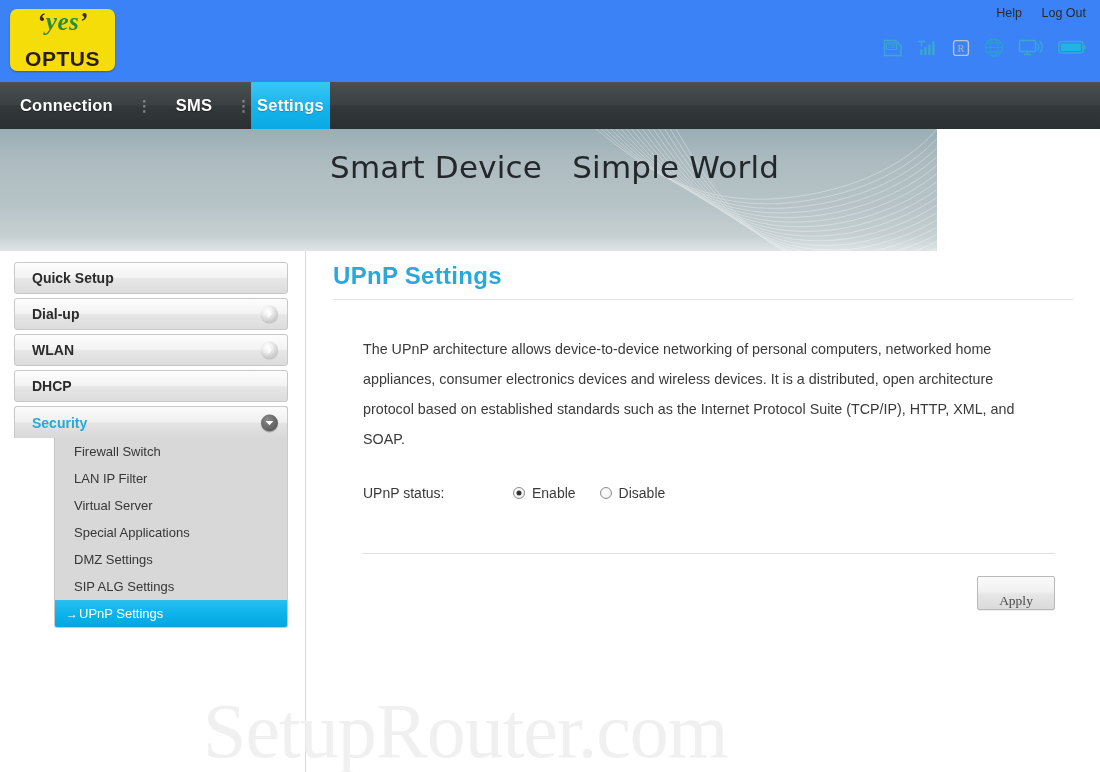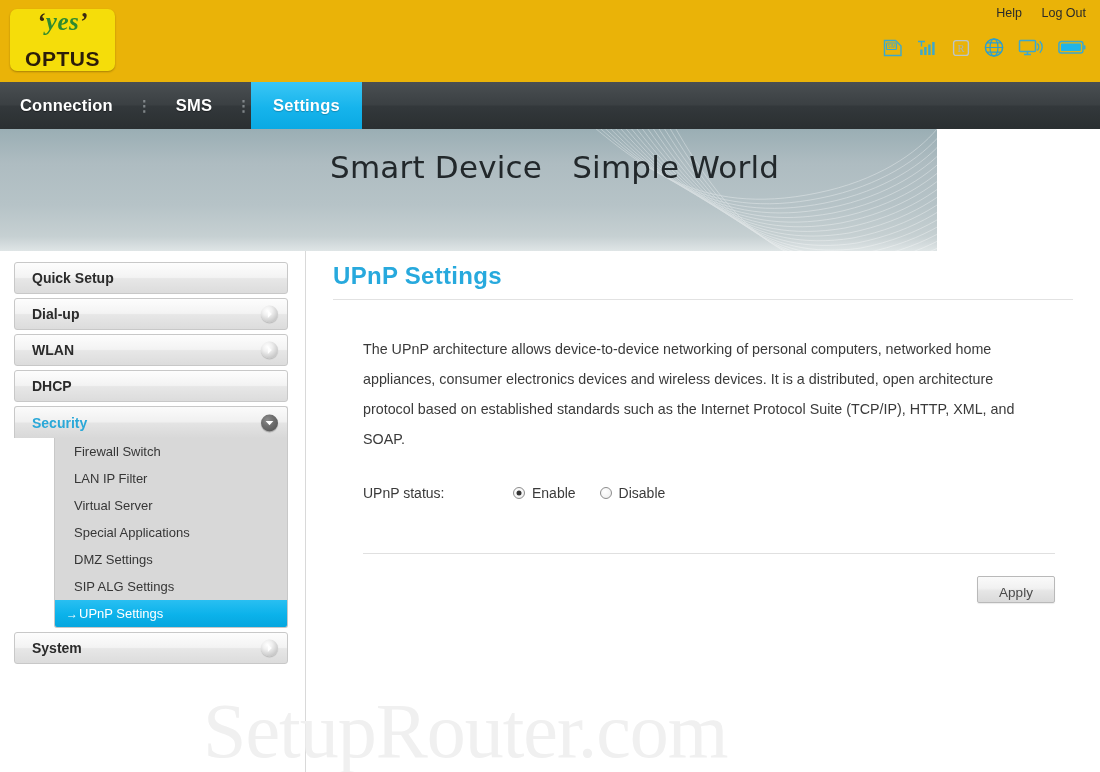--- a/index.html
+++ b/index.html
@@ -7,21 +7,21 @@
     width: 1100px; height: 772px;
     font-family: "Liberation Sans", sans-serif;
     background: #ffffff;
     overflow: hidden;
   }
   #app { position: relative; width: 1100px; height: 772px; background:#fff; }
 
   
   .topbar {
     position: absolute; left:0; top:0; width:1100px; height:102px;
-    background:#eab308;
+    background:#3b82f6;
   }
   .logo {
     position:absolute; left:10px; top:9px; width:105px; height:62px;
     background:#f5dd0a; border-radius:7px;
     box-shadow:0 1px 2px rgba(0,0,0,.28);
     display:flex; flex-direction:column; align-items:center; justify-content:center;
   }
   .logo-yes {
     font-family:"Liberation Serif", serif;
     font-style:italic; font-weight:bold; font-size:25px;
@@ -59,21 +59,21 @@
     text-shadow:0 1px 1px rgba(0,0,0,.45);
   }
   .nav-item.first { padding-left:20px; }
   .nav-sep {
     display:flex; align-items:center; color:#9aa0a3;
     font-size:15px; font-weight:bold; opacity:.75;
   }
   .nav-item.active {
     background:linear-gradient(180deg,#3ac6f5 0%, #16b4ec 55%, #0aa9e3 100%);
     color:#ffffff; text-shadow:0 1px 1px rgba(0,0,0,.22);
-    padding:0 22px;
+    padding:0 6px;
   }
 
   
   .banner {
     position:absolute; left:0; top:129px; width:937px; height:122px;
     background:linear-gradient(180deg,#9aaeb4 0%, #aebcc1 28%, #b6c3c7 62%, #c6d0d2 88%, #dfe5e6 100%);
     overflow:hidden;
   }
   .banner-swoosh { position:absolute; right:0; top:-6px; opacity:.55; }
   .banner-text { position:absolute; left:330px; top:20px; }
@@ -172,24 +172,24 @@
     content:""; position:absolute; left:50%; top:50%;
     transform:translate(-50%,-50%);
     width:5px; height:5px; border-radius:50%; background:#333;
   }
   .bottom-rule {
     height:1px; background:#e0e0e0;
     margin-top:52px; margin-left:30px; width:692px;
   }
   .apply-wrap { display:flex; justify-content:flex-end; margin-top:22px; width:722px; }
   .apply-btn {
-    min-width:78px; height:27px; padding:8px 16px;
+    min-width:78px; height:27px; padding:16px 16px;
     background:linear-gradient(180deg,#fafafa 0%, #f1f1f1 45%, #e6e6e6 55%, #dadada 100%);
     border:1px solid #b9b9b9; border-radius:2px;
-    font-size:13.5px; color:#4a4a4a; font-family:Liberation Sans, sans-serif;
+    font-size:13.5px; color:#4a4a4a; font-family:Liberation Serif, serif;
     cursor:pointer;
     box-shadow:0 1px 1px rgba(0,0,0,.08);
   }
 
   
   .watermark {
     position:absolute; left:203px; top:686px;
     font-family:"Liberation Serif", serif;
     font-size:78px; color:#f0f0f0; white-space:nowrap;
     letter-spacing:-1px; pointer-events:none;
@@ -355,28 +355,20 @@
         </div>
         <div class="sub-item">
           <span>SIP ALG Settings</span>
         </div>
         <div class="sub-item active">
           <span class="arrowmark">→</span>
           <span>UPnP Settings</span>
         </div>
       </div>
 
-      <div class="menu-top">
-        <span class="label">System</span>
-        <span class="chev right">
-          <svg width="17" height="17" viewBox="0 0 17 17">
-              <path d="M6.8 4.6 L10.8 8.5 L6.8 12.4 Z" fill="#ffffff"></path>
-            </svg>
-        </span>
-      </div>
     </div>
 
     <div class="main">
       <div class="page-title">UPnP Settings</div>
       <div class="title-rule"></div>
 
       <div class="para">The UPnP architecture allows device-to-device networking of personal computers, networked home appliances, consumer electronics devices and wireless devices. It is a distributed, open architecture protocol based on established standards such as the Internet Protocol Suite (TCP/IP), HTTP, XML, and SOAP.</div>
 
       <div class="form-row">
         <div class="form-label">UPnP status:</div>

